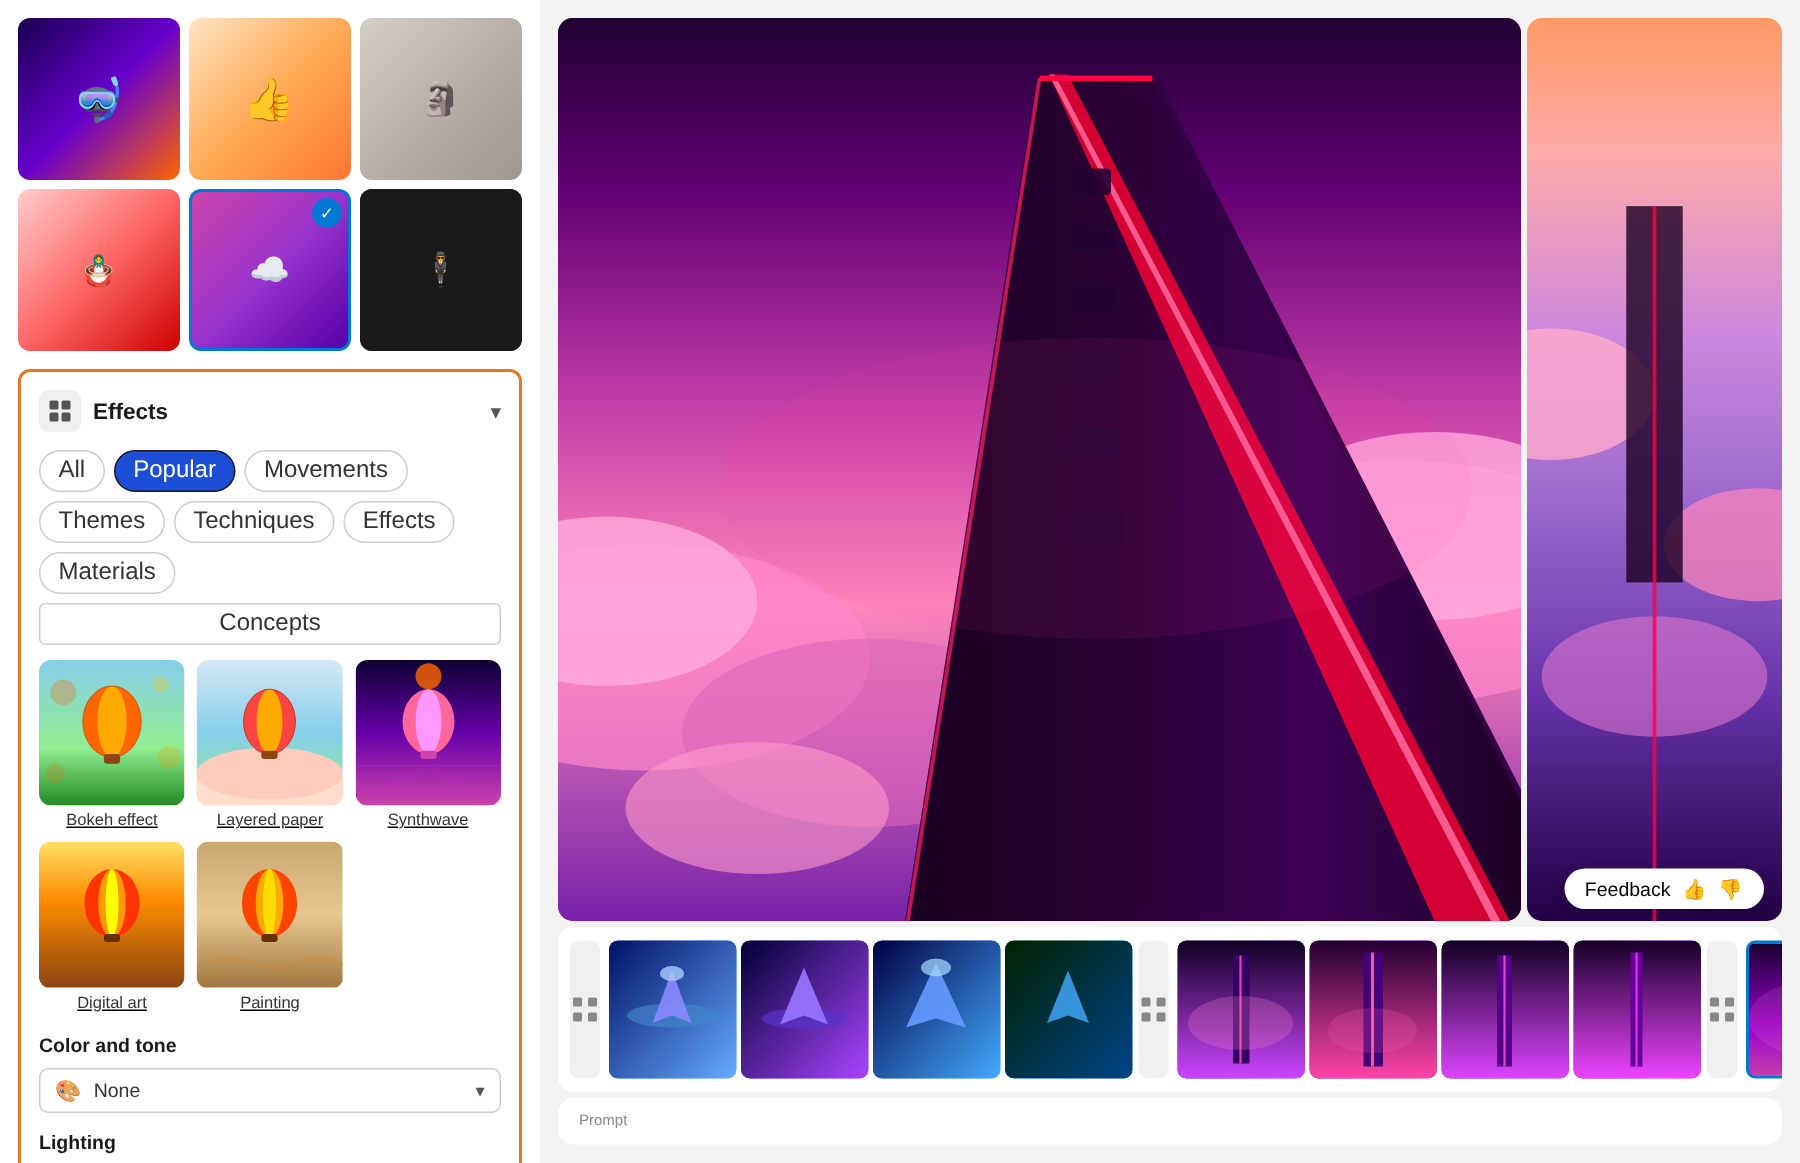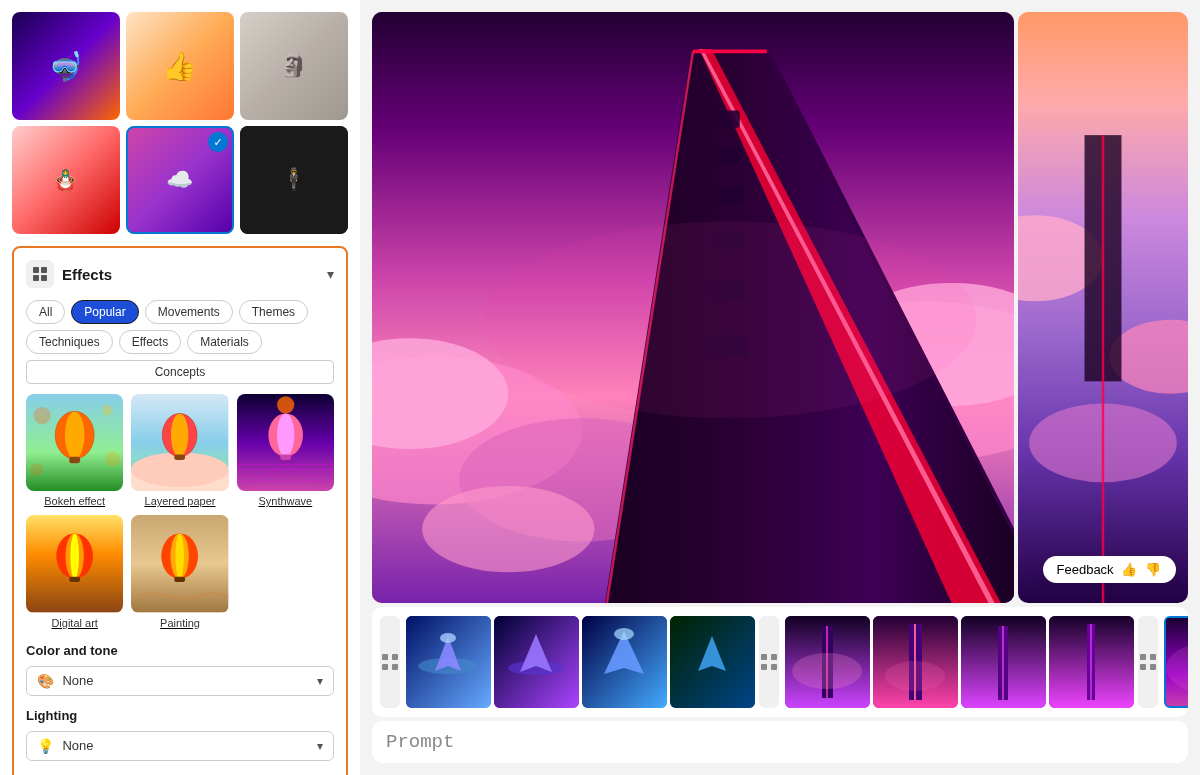--- a/index.html
+++ b/index.html
@@ -107,21 +107,21 @@
     .filter-tags {
       display: flex;
       flex-wrap: wrap;
       gap: 6px;
       margin-bottom: 10px;
     }
     .filter-tag {
       padding: 4px 12px;
       border-radius: 16px;
       border: 1px solid #ccc;
-      font-size: 12px;
+      font-size: 16px;
       cursor: pointer;
       background: #fff;
       color: #333;
     }
     .filter-tag.active {
       background: #1d4ed8;
       color: #fff;
       border-color: #1a1a1a;
     }
     .filter-tag.concepts {
@@ -220,21 +220,21 @@
       width: 170px;
       min-width: 170px;
       border-radius: 10px;
       overflow: hidden;
       position: relative;
     }
 
     
     .feedback-bar {
       position: absolute;
-      bottom: 20px;
+      bottom: 8px;
       right: 12px;
       background: #fff;
       border-radius: 20px;
       padding: 6px 14px;
       display: flex;
       align-items: center;
       gap: 8px;
       font-size: 13px;
       font-weight: 500;
       box-shadow: 0 2px 8px rgba(0,0,0,0.15);
@@ -293,23 +293,22 @@
     
     .prompt-bar {
       background: #fff;
       margin: 0 12px 12px 12px;
       border-radius: 10px;
       padding: 10px 14px;
       display: flex;
       align-items: center;
     }
     .prompt-label {
-      font-size: 19px;
+      font-size: 10px;
       color: #888;
-      font-family: Liberation Mono, monospace;
     }
 
     
     .thumb-inner {
       width: 100%;
       height: 100%;
       display: flex;
       align-items: center;
       justify-content: center;
       font-size: 28px;

